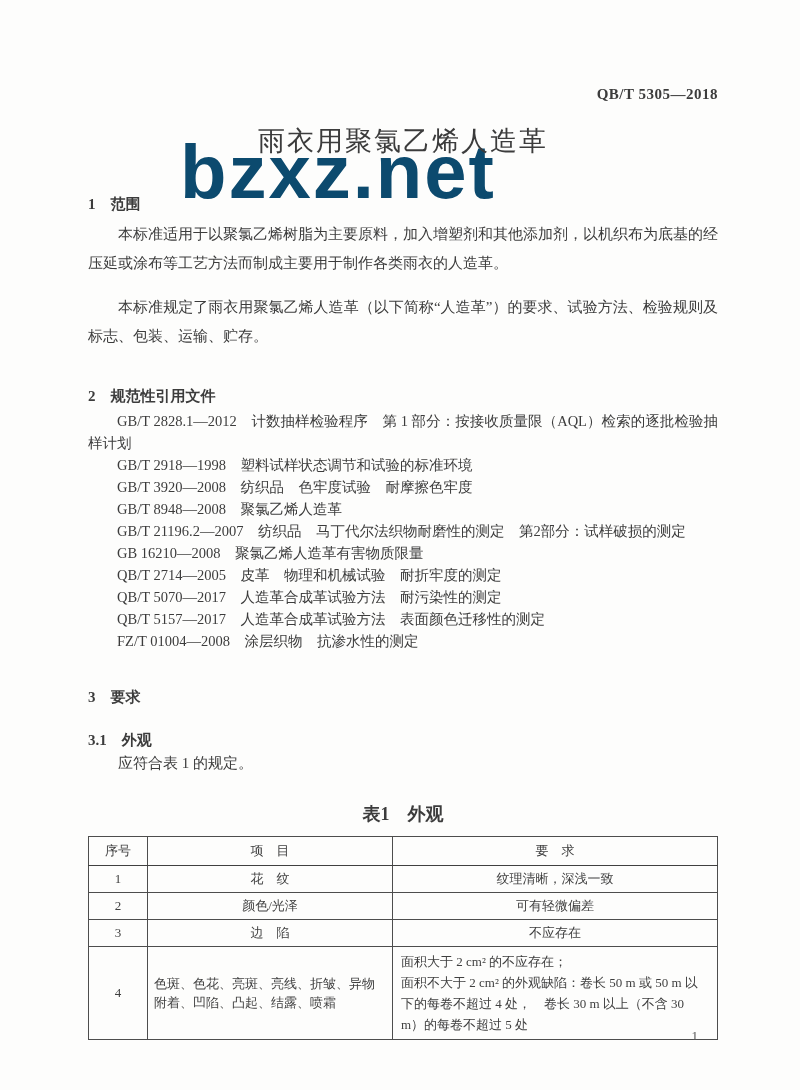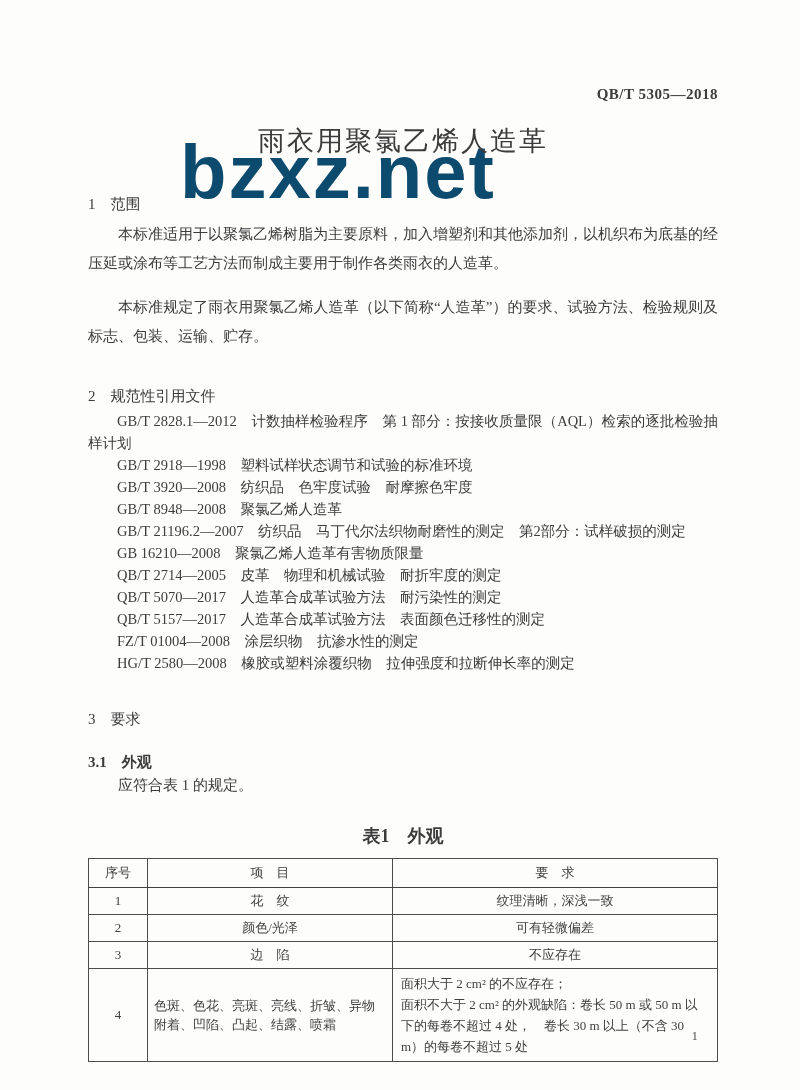--- a/index.html
+++ b/index.html
@@ -37,21 +37,21 @@
   }
   .doc-title{
     margin-top:20px;
     text-align:center;
     font-size:27px;
     font-weight:normal;
     letter-spacing:2px;
   }
   .h1{
     font-size:15px;
-    font-weight:normal;
+    font-weight:bold;
     margin-top:36px;
   }
   .h2{
     font-size:15px;
     font-weight:bold;
     margin-top:24px;
   }
   .para{
     font-size:15px;
     line-height:29px;
@@ -135,21 +135,20 @@
       <p>GB/T 2828.1—2012　计数抽样检验程序　第 1 部分：按接收质量限（AQL）检索的逐批检验抽样计划</p>
       <p>GB/T 2918—1998　塑料试样状态调节和试验的标准环境</p>
       <p>GB/T 3920—2008　纺织品　色牢度试验　耐摩擦色牢度</p>
       <p>GB/T 8948—2008　聚氯乙烯人造革</p>
       <p>GB/T 21196.2—2007　纺织品　马丁代尔法织物耐磨性的测定　第2部分：试样破损的测定</p>
       <p>GB 16210—2008　聚氯乙烯人造革有害物质限量</p>
       <p>QB/T 2714—2005　皮革　物理和机械试验　耐折牢度的测定</p>
       <p>QB/T 5070—2017　人造革合成革试验方法　耐污染性的测定</p>
       <p>QB/T 5157—2017　人造革合成革试验方法　表面颜色迁移性的测定</p>
       <p>FZ/T 01004—2008　涂层织物　抗渗水性的测定</p>
-      <p>HG/T 2580—2008　橡胶或塑料涂覆织物　拉伸强度和拉断伸长率的测定</p>
     </div>
 
     <div class="h1">3　要求</div>
     <div class="h2">3.1　外观</div>
     <p class="para tight" style="margin-top:0;">应符合表 1 的规定。</p>
 
     <div class="table-caption">表1　外观</div>
 
     <table class="t1">
       <thead>

